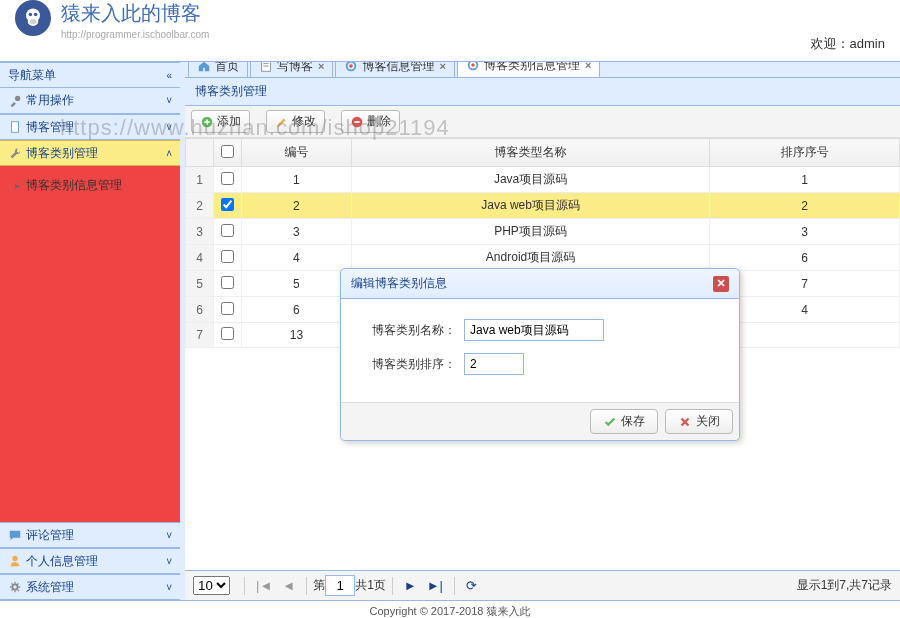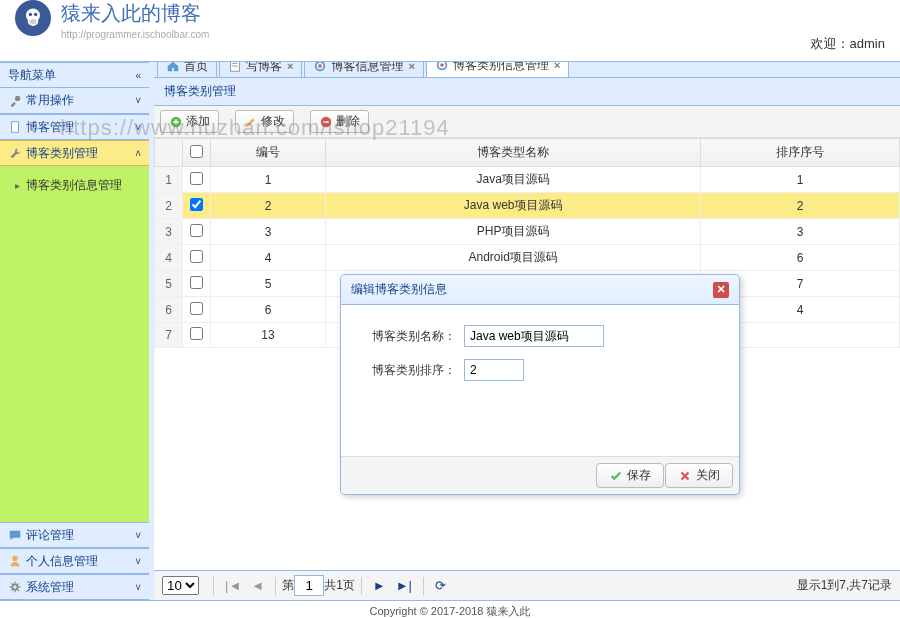--- a/index.html
+++ b/index.html
@@ -4,21 +4,21 @@
 <style>
 * { box-sizing: border-box; margin: 0; padding: 0; }
 body { font-family: "Microsoft YaHei", Arial, sans-serif; font-size: 12px; color: #333; background: #fff; width: 900px; height: 618px; overflow: hidden; position: relative; }
 .header { height: 62px; border-bottom: 1px solid #95B8E7; display: flex; align-items: flex-start; padding: 0 15px; position: relative; background: #fff; }
 .logo { width: 36px; height: 36px; background: #3b5998; border-radius: 50%; margin-right: 10px; display: flex; align-items: center; justify-content: center; }
 .logo svg { width: 28px; height: 28px; }
 .site-title { color: #3E6FB7; font-size: 20px; font-family: "KaiTi", "STKaiti", serif; }
 .site-sub { color: #aaa; font-size: 10px; margin-top: 2px; }
 .welcome { position: absolute; right: 15px; bottom: 8px; font-size: 13px; }
 .main { display: flex; height: 538px; }
-.sidebar { width: 154px; border-right: 5px solid #E0ECFF; background: #bef264; display: flex; flex-direction: column; }
+.sidebar { width: 185px; border-right: 5px solid #E0ECFF; background: #ef4444; display: flex; flex-direction: column; }
 .accordion-hdr { background: #E0ECFF; border-bottom: 1px solid #95B8E7; border-top: 1px solid #95B8E7; padding: 5px 8px; display: flex; align-items: center; justify-content: space-between; cursor: pointer; height: 26px; }
 .accordion-hdr.selected { background: #FBEC88; border-color: #D4B35A; }
 .accordion-hdr .ico { width: 14px; height: 14px; margin-right: 4px; display: inline-flex; align-items: center; justify-content: center; }
 .accordion-hdr .title { flex: 1; color: #15428B; font-size: 12px; }
 .chevrons { color: #15428B; font-size: 10px; cursor: pointer; }
 .tree-body { flex: 1; padding: 8px 10px; }
 .tree-item { display: flex; align-items: center; padding: 3px 5px; cursor: pointer; }
 .tree-item::before { content: "▸"; color: #666; margin-right: 6px; font-size: 10px; }
 .content { flex: 1; display: flex; flex-direction: column; }
 .tabs { display: flex; background: #E0ECFF; border-bottom: 1px solid #95B8E7; height: 16px; align-items: flex-end; padding-left: 3px; padding-top: 3px; }
@@ -37,29 +37,29 @@
 .grid tr.selected td { background: #FBEC88; }
 .rownum { background: #F4F4F4 !important; color: #666; width: 28px; }
 .chk-col { width: 28px; }
 .pager { border-top: 1px solid #95B8E7; background: #F4F4F4; padding: 4px 8px; display: flex; align-items: center; font-size: 12px; height: 30px; }
 .pager select { margin-right: 8px; }
 .pager .sep { border-left: 1px solid #ccc; height: 18px; margin: 0 6px; }
 .pager .nav { color: #999; cursor: pointer; padding: 0 5px; font-size: 13px; }
 .pager .nav.active { color: #15428B; }
 .pager input { width: 30px; text-align: center; border: 1px solid #95B8E7; padding: 2px; }
 .pager .info { margin-left: auto; }
-.dialog { position: absolute; left: 340px; top: 274px; width: 400px; background: #fff; border: 1px solid #95B8E7; border-radius: 5px; box-shadow: 2px 2px 6px rgba(0,0,0,0.2); z-index: 100; }
+.dialog { position: absolute; left: 340px; top: 268px; width: 400px; background: #fff; border: 1px solid #95B8E7; border-radius: 5px; box-shadow: 2px 2px 6px rgba(0,0,0,0.2); z-index: 100; }
 .dlg-title { background: linear-gradient(#EFF5FF,#E0ECFF); padding: 6px 10px; color: #15428B; border-bottom: 1px solid #95B8E7; border-radius: 5px 5px 0 0; display: flex; justify-content: space-between; align-items: center; font-size: 12px; }
 .dlg-close { background: #CE4E4E; color: #fff; width: 16px; height: 16px; border-radius: 2px; display: flex; align-items: center; justify-content: center; cursor: pointer; font-size: 11px; font-weight: bold; }
 .dlg-body { padding: 20px 25px 15px; }
 .form-row { display: flex; align-items: center; margin-bottom: 12px; font-size: 12px; }
 .form-row label { width: 90px; text-align: right; margin-right: 8px; }
 .form-row input { border: 1px solid #95B8E7; padding: 3px 5px; width: 140px; font-size: 12px; }
 .form-row .hint { margin-left: 8px; color: #555; }
-.dlg-buttons { background: #F4F4F4; padding: 6px; display: flex; justify-content: flex-end; gap: 1px; border-top: 1px solid #ddd; border-radius: 0 0 5px 5px; margin-top: 48px; }
+.dlg-buttons { background: #F4F4F4; padding: 6px; display: flex; justify-content: flex-end; gap: 7px; border-top: 1px solid #ddd; border-radius: 0 0 5px 5px; }
 .btn { border: 1px solid #bbb; background: linear-gradient(#fff,#eee); border-radius: 4px; padding: 3px 12px; display: flex; align-items: center; cursor: pointer; font-size: 12px; }
 .btn .ico { width: 14px; height: 14px; margin-right: 4px; }
 .footer { height: 33px; border-top: 1px solid #95B8E7; text-align: center; font-size: 11px; color: #555; line-height: 20px; background: #fff; }
 .watermark { position: absolute; top: 115px; left: 60px; font-size: 22px; color: rgba(120,120,120,0.4); z-index: 50; pointer-events: none; letter-spacing: 1px; }
 </style>
 </head>
 <body>
 
 <div class="header">
   <div class="logo">

